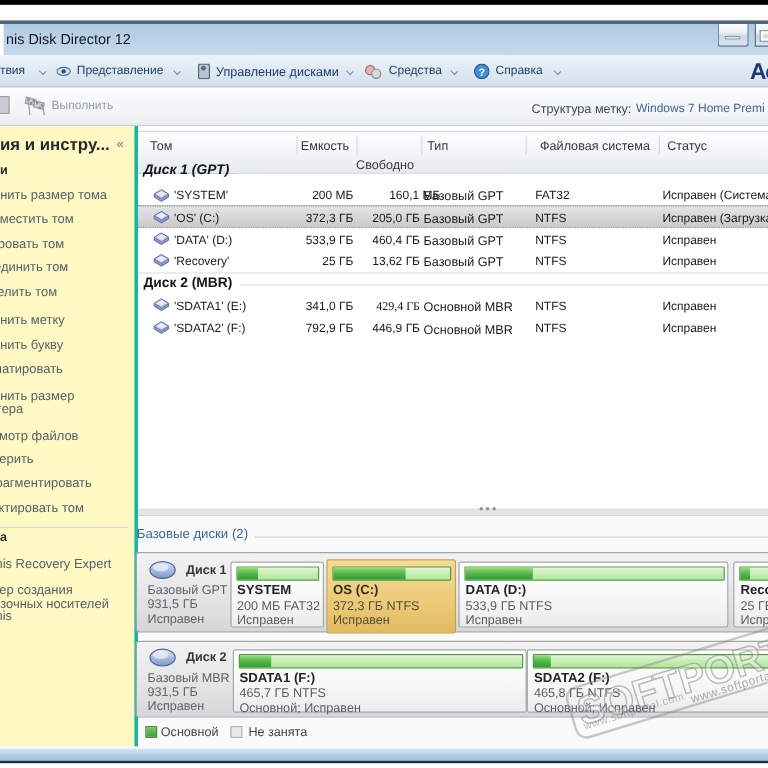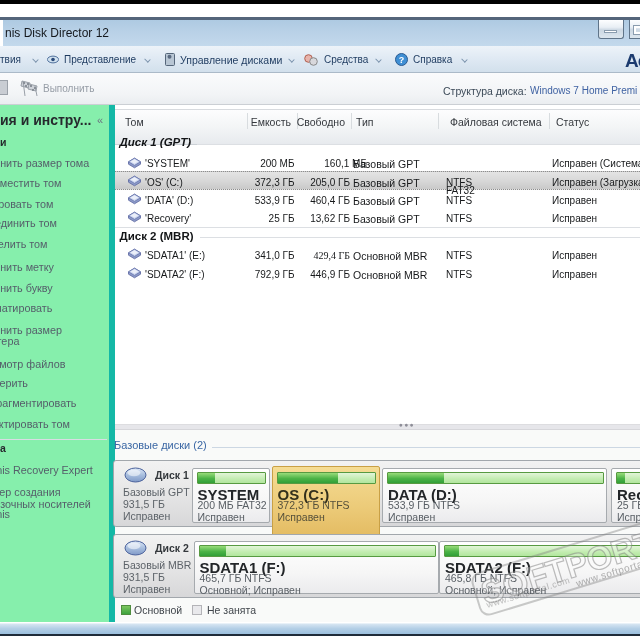--- a/index.html
+++ b/index.html
@@ -22,22 +22,22 @@
 .arr { top:11px; width:5px; height:5px; border-right:1.6px solid #7a92ac;
   border-bottom:1.6px solid #7a92ac; transform:rotate(45deg) scale(1,0.8); }
 #aclogo { top:4px; left:625px; font-size:19px; font-weight:bold; color:#1b3a6e; letter-spacing:-1px;}
 #toolbar { left:0; top:73px; width:640px; height:32px;
   background:linear-gradient(180deg,#fafbfc 0%,#f2f4f6 70%,#eaedf0 100%);
   border-bottom:1px solid #cbcfd4; }
 #execlbl { left:43px; top:10px; font-size:10px; color:#969da6; }
 #structlbl { left:443px; top:12px; font-size:10.5px; color:#3c4a58;}
 #structval { left:530px; top:12px; font-size:10px; color:#3f62a2; white-space:nowrap;}
 
-#sidebar { left:0; top:105px; width:115px; height:517px; background:#86efac;
-  border-right:6px solid #14b8a6; overflow:hidden; }
+#sidebar { left:0; top:105px; width:115px; height:517px; background:#fef9c3;
+  border-right:3px solid #14b8a6; overflow:hidden; }
 .sbh { font-weight:bold; color:#26292d; white-space:nowrap;}
 .sbi { font-size:10.8px; color:#555e6a; white-space:nowrap; }
 
 #tablepanel { left:115px; top:105px; width:525px; height:319px; background:#fff; }
 #thead { left:115px; top:109px; width:525px; height:36px;
   background:linear-gradient(180deg,#fdfdfe 0%,#f3f5f6 50%,#e7eaee 100%);
   border-top:1px solid #d7dade; border-bottom:1px solid #ccd1d6; }
 .thsep { top:3px; width:1px; height:16px; background:#d8dcdf; }
 .th { top:6px; font-size:10.5px; color:#35393e; }
 .rowtxt { font-size:10px; color:#17191b; white-space:nowrap;}
@@ -60,21 +60,21 @@
 .dlabel { font-size:10.5px; color:#5d6369; white-space:nowrap;}
 .dtitle { font-weight:bold; font-size:10.5px; color:#34383c; }
 .part { position:absolute; top:7px; border:1px solid #a6aaae; border-radius:2px;
   background:linear-gradient(180deg,#ffffff 0%,#f6f6f6 60%,#ebebed 100%); }
 .part.sel { background:linear-gradient(180deg,#f5dc94 0%,#eccb79 55%,#e3ba60 100%);
   border:1px solid #c9a045; }
 .pbar { position:absolute; left:4px; top:3px; height:12px; border:1px solid #579a41;
   border-radius:1px; background:linear-gradient(180deg,#e2f5d8 0%,#c2ecb0 60%,#b2e69e 100%); }
 .pfill { position:absolute; left:0; top:0; height:10px;
   background:linear-gradient(180deg,#98dc7a 0%,#4cb347 55%,#319f38 100%); }
-.pname { position:absolute; left:5px; top:17px; font-weight:bold; font-size:15px; color:#232629; white-space:nowrap;}
+.pname { position:absolute; left:5px; top:17px; font-weight:bold; font-size:11px; color:#232629; white-space:nowrap;}
 .psize { position:absolute; left:5px; top:30px; font-size:10.5px; color:#585e64; white-space:nowrap;}
 .pstat { position:absolute; left:5px; top:42px; font-size:10.5px; color:#585e64; white-space:nowrap;}
 .sel .pname { color:#33301c; } .sel .psize, .sel .pstat { color:#55503a; }
 
 .legsq { width:10px; height:10px; border:1px solid; }
 .legtxt { font-size:10.5px; color:#41464c; }
 
 #wm { left:469px; top:575px; width:270px; height:45px; transform:rotate(-17deg);
   transform-origin:0 0; border:2px solid rgba(130,130,130,0.42); border-radius:10px; }
 #wmtext { position:absolute; left:5px; top:1px; font-size:33px; font-weight:bold;
@@ -142,21 +142,21 @@
     <g fill="#8a9098">
       <rect x="4" y="3" width="2" height="2"></rect>
         <rect x="8" y="4" width="2" height="2"></rect>
       <rect x="6" y="6" width="2" height="2"></rect>
         <rect x="11" y="6" width="2" height="2"></rect>
       <rect x="15" y="8" width="2" height="2"></rect>
         <rect x="13" y="10" width="2" height="2"></rect>
     </g>
   </svg>
   <div id="execlbl" class="abs">Выполнить</div>
-  <div id="structlbl" class="abs">Структура диска:</div>
+  <div id="structlbl" class="abs">Структура метку:</div>
   <div id="structval" class="abs">Windows 7 Home Premi</div>
 </div>
 <div id="sidebar" class="abs">
   <div class="sbh abs" style="left:0px; top:7px; font-size:14px;">ия и инстру...</div>
   <div class="abs" style="left:97px; top:9px; font-size:11px; color:#6a7280;">«</div>
   <div class="sbh abs" style="left:0px; top:31px; font-size:10.5px;">и</div>
   <div class="sbi abs" style="left:-26px; top:52px;">Изменить размер тома</div>
   <div class="sbi abs" style="left:-26px; top:72px;">Переместить том</div>
   <div class="sbi abs" style="left:-26px; top:93px;">Копировать том</div>
   <div class="sbi abs" style="left:-26px; top:112px;">Объединить том</div>
@@ -179,42 +179,42 @@
 </div>
 <div id="tablepanel" class="abs"></div>
 <div id="thead" class="abs">
   <div class="thsep abs" style="left:132px;"></div>
   <div class="thsep abs" style="left:182px;"></div>
   <div class="thsep abs" style="left:236px;"></div>
   <div class="thsep abs" style="left:323px;"></div>
   <div class="thsep abs" style="left:434px;"></div>
   <div class="th abs" style="left:10px;">Том</div>
   <div class="th abs capR" style="left:100px; width:76px;">Емкость</div>
-  <div class="th abs capR" style="left:152px; width:78px;">Свободно</div>
+  <div class="th abs capR" style="left:152px; width:78px;margin-top:16px;">Свободно</div>
   <div class="th abs" style="left:241px;">Тип</div>
   <div class="th abs" style="left:335px;">Файловая система</div>
   <div class="th abs" style="left:441px;">Статус</div>
 </div>
 <div id="selrow" class="abs"></div>
 <div id="tabledata" class="abs" style="left:115px; top:131px; width:525px; height:290px;">
     <div class="grp abs" style="left:4.5px; top:5px;font-style:italic;">Диск 1 (GPT)</div>
     <div class="grpline abs" style="left:82px; top:13px; width:443px;"></div>
     <div class="grpline abs" style="left:0; top:96px; width:525px;"></div>
     <div class="grp abs" style="left:4.5px; top:99px;text-align:right;">Диск 2 (MBR)</div>
     <div class="grpline abs" style="left:85px; top:106px; width:440px;"></div>
     <svg class="vicon abs" style="left:12px; top:24.5px;" viewBox="0 0 15 13">
       <path d="M1.5 5.8 L7.5 2.2 L13.5 5.8 L13.5 8.2 L7.5 11.8 L1.5 8.2 Z" fill="#8d9bc9" stroke="#5a66a0" stroke-width="0.8"></path>
       <path d="M1.5 5.8 L7.5 2.2 L13.5 5.8 L7.5 9.4 Z" fill="#c9d4ee" stroke="#5f6ca6" stroke-width="0.7"></path>
       <path d="M3.6 5.6 L7.5 3.3 L11.2 5.5 L7.5 7.7 Z" fill="#ebeff9"></path>
     </svg>
     <div class="rowtxt abs" style="left:30px; top:27px;">'SYSTEM'</div>
     <div class="rowtxt abs capR" style="left:110px; width:69.5px; top:27px;">200 МБ</div>
     <div class="rowtxt abs capR" style="left:182px; width:70px; top:27px;">160,1 МБ</div>
     <div class="rowtxt abs" style="left:238px; top:27px; font-size:10.5px;">Базовый GPT</div>
-    <div class="rowtxt abs" style="left:331px; top:27px;margin-top:27px;">FAT32</div>
+    <div class="rowtxt abs" style="left:331px; top:27px;">FAT32</div>
     <div class="rowtxt abs" style="left:437px; top:27px;">Исправен (Система</div>
     <svg class="vicon abs" style="left:12px; top:43px;" viewBox="0 0 15 13">
       <path d="M1.5 5.8 L7.5 2.2 L13.5 5.8 L13.5 8.2 L7.5 11.8 L1.5 8.2 Z" fill="#8d9bc9" stroke="#5a66a0" stroke-width="0.8"></path>
       <path d="M1.5 5.8 L7.5 2.2 L13.5 5.8 L7.5 9.4 Z" fill="#c9d4ee" stroke="#5f6ca6" stroke-width="0.7"></path>
       <path d="M3.6 5.6 L7.5 3.3 L11.2 5.5 L7.5 7.7 Z" fill="#ebeff9"></path>
     </svg>
     <div class="rowtxt abs" style="left:30px; top:45.5px;">'OS' (C:)</div>
     <div class="rowtxt abs capR" style="left:110px; width:69.5px; top:45.5px;">372,3 ГБ</div>
     <div class="rowtxt abs capR" style="left:165px; width:70px; top:45.5px;">205,0 ГБ</div>
     <div class="rowtxt abs" style="left:238px; top:45.5px; font-size:10.5px;">Базовый GPT</div>
@@ -291,21 +291,21 @@
     <div class="dlabel abs" style="left:9px; top:37px;">931,5 ГБ</div>
     <div class="dlabel abs" style="left:9px; top:49px;">Исправен</div>
     <div class="part" style="left:77.5px; width:78px; height:55px;">
       <div class="pbar" style="width:69px;">
           <div class="pfill" style="width:17px;"></div>
         </div>
       <div class="pname">SYSTEM</div>
       <div class="psize">200 МБ FAT32</div>
       <div class="pstat">Исправен</div>
     </div>
-    <div class="part sel" style="left:157.5px; top:5px; width:108px; height:74px;">
+    <div class="part sel" style="left:157.5px; top:5px; width:108px; height:62px;">
       <div class="pbar" style="width:99px; top:5px;">
           <div class="pfill" style="width:60px;"></div>
         </div>
       <div class="pname" style="top:19px;">OS (C:)</div>
       <div class="psize" style="top:32px;">372,3 ГБ NTFS</div>
       <div class="pstat" style="top:44px;">Исправен</div>
     </div>
     <div class="part" style="left:268px; width:225px; height:55px;">
       <div class="pbar" style="width:217px;">
           <div class="pfill" style="width:56px;"></div>

